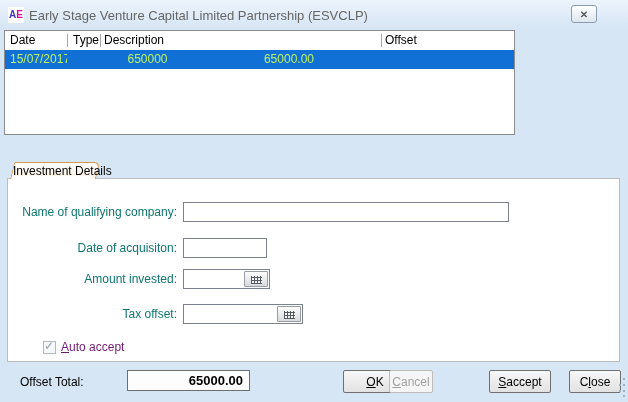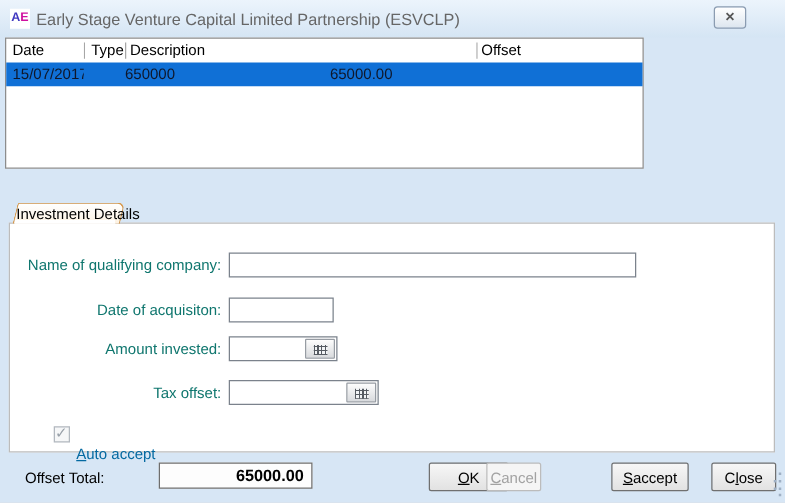--- a/index.html
+++ b/index.html
@@ -22,27 +22,27 @@
     border:1px solid #8b9cb1;border-radius:3px;
     background:linear-gradient(#ffffff,#dde6ef);
     text-align:center;line-height:15px;font-size:10px;color:#555;font-weight:bold;
     padding:0;cursor:default;}
   
   .grid{position:absolute;left:4px;top:30px;width:511px;height:105px;
     background:#fff;border:1px solid #8c8c8c;}
   .grid-header{display:flex;height:19px;align-items:center;}
   .gh{position:relative;height:19px;line-height:19px;white-space:nowrap;overflow:hidden;}
   .gh.sep::before{content:'';position:absolute;left:0;top:3px;bottom:3px;width:1px;background:#a6a6a6;}
-  .grid-row{display:flex;height:19px;align-items:center;background:#1070d6;color:#0f172a;}
+  .grid-row{display:flex;height:19px;align-items:center;background:#1070d6;color:#bef264;}
   .gc{height:19px;line-height:19px;white-space:nowrap;overflow:hidden;}
   .c-date{width:62px;padding-left:5px;}
   .c-type{width:33px;padding-left:6px;}
   .c-desc{width:281px;padding-left:4px;}
   .c-amount{width:100px;padding-left:4px;}
-  .c-amount.val{text-align:left;padding-right:5px;padding-left:0;}
+  .c-amount.val{text-align:center;padding-right:5px;padding-left:0;}
   .c-offset{width:120px;padding-left:4px;}
   .c-offset.val{text-align:right;padding-right:6px;padding-left:0;}
   .c-fill{flex:1;}
   
   .tab{position:absolute;left:10px;top:162px;width:86px;height:17px;
     background:linear-gradient(#ffffff,#fdf2e2);
     border:1px solid #d6984c;border-bottom:none;
     border-top-right-radius:6px;border-top-left-radius:2px;
     transform:skewX(-14deg);transform-origin:bottom left;z-index:3;cursor:default;}
   .tab-inner{display:block;transform:skewX(14deg);text-align:center;line-height:16px;
@@ -60,21 +60,21 @@
     border:1px solid #979ca3;border-radius:1px;
     background:linear-gradient(#fdfdfd,#d8dadd);padding:0;cursor:default;}
   .keypad{display:block;width:11px;height:8px;margin:2px auto 0;
     background-color:#f2f4f6;
     background-image:
       repeating-linear-gradient(90deg,#565b62 0 1px,transparent 1px 3px),
       repeating-linear-gradient(0deg,#565b62 0 1px,transparent 1px 3px);}
   .checkbox{position:absolute;left:43px;top:341px;width:13px;height:13px;
     border:1px solid #b2b8bf;background:#f6f7f8;z-index:5;}
   .checkbox .mark{position:absolute;left:0px;top:-3px;font-size:12px;color:#98a0a8;}
-  .cb-label{position:absolute;left:61px;top:356px;color:#0369a1;z-index:5;}
+  .cb-label{position:absolute;left:61px;top:340px;color:#701a75;z-index:5;}
   
   .ft-label{position:absolute;left:20px;top:375px;color:#000;}
   .ft-total{position:absolute;left:127px;top:370px;width:123px;height:21px;
     border:1px solid #6e6e6e;background:#fdfdfd;
     font-weight:bold;font-size:13px;text-align:right;line-height:19px;padding-right:6px;}
   .btn{position:absolute;top:370px;height:23px;
     border:1px solid #707070;border-radius:2px;
     background:linear-gradient(#f7f7f7,#e2e2e2);
     font-family:"Liberation Sans",sans-serif;font-size:12px;color:#000;
     text-align:center;line-height:20px;padding:0;cursor:default;}

